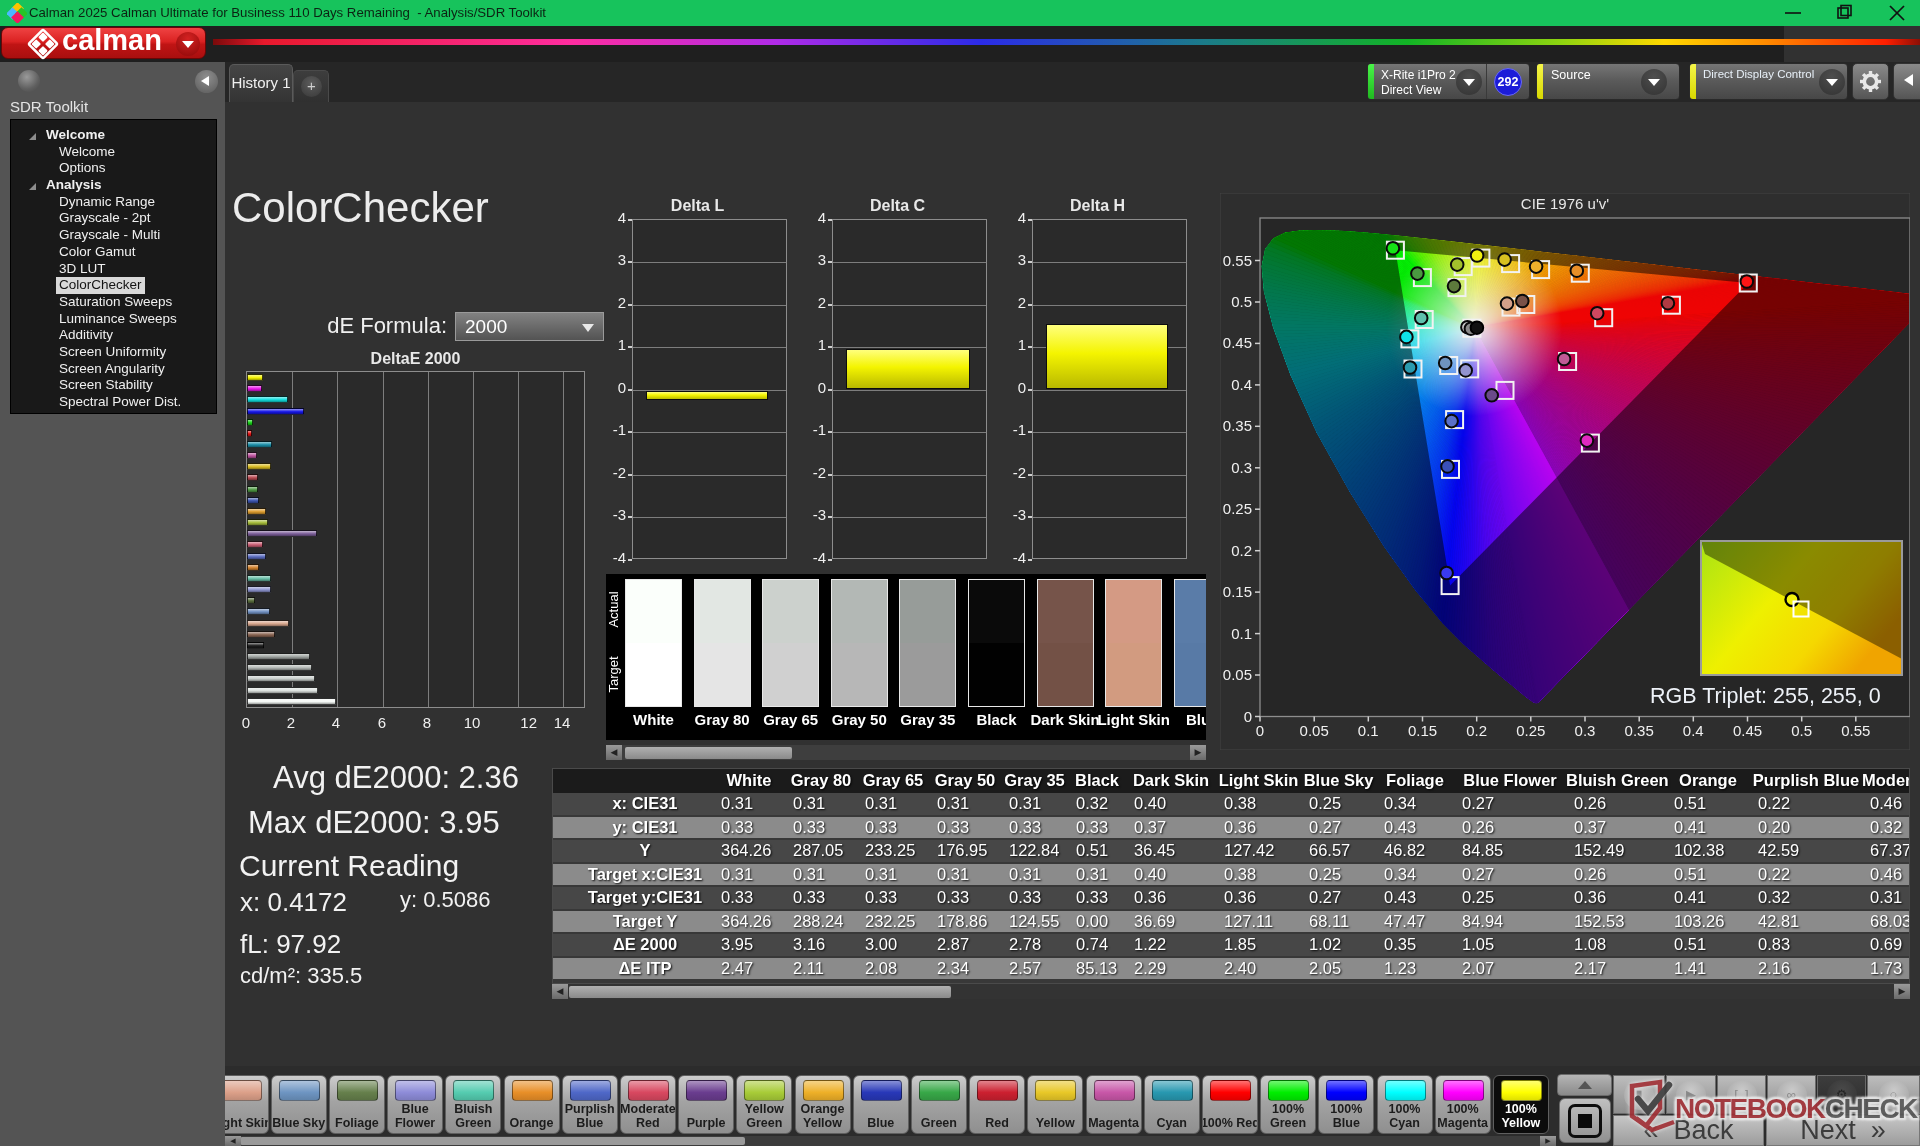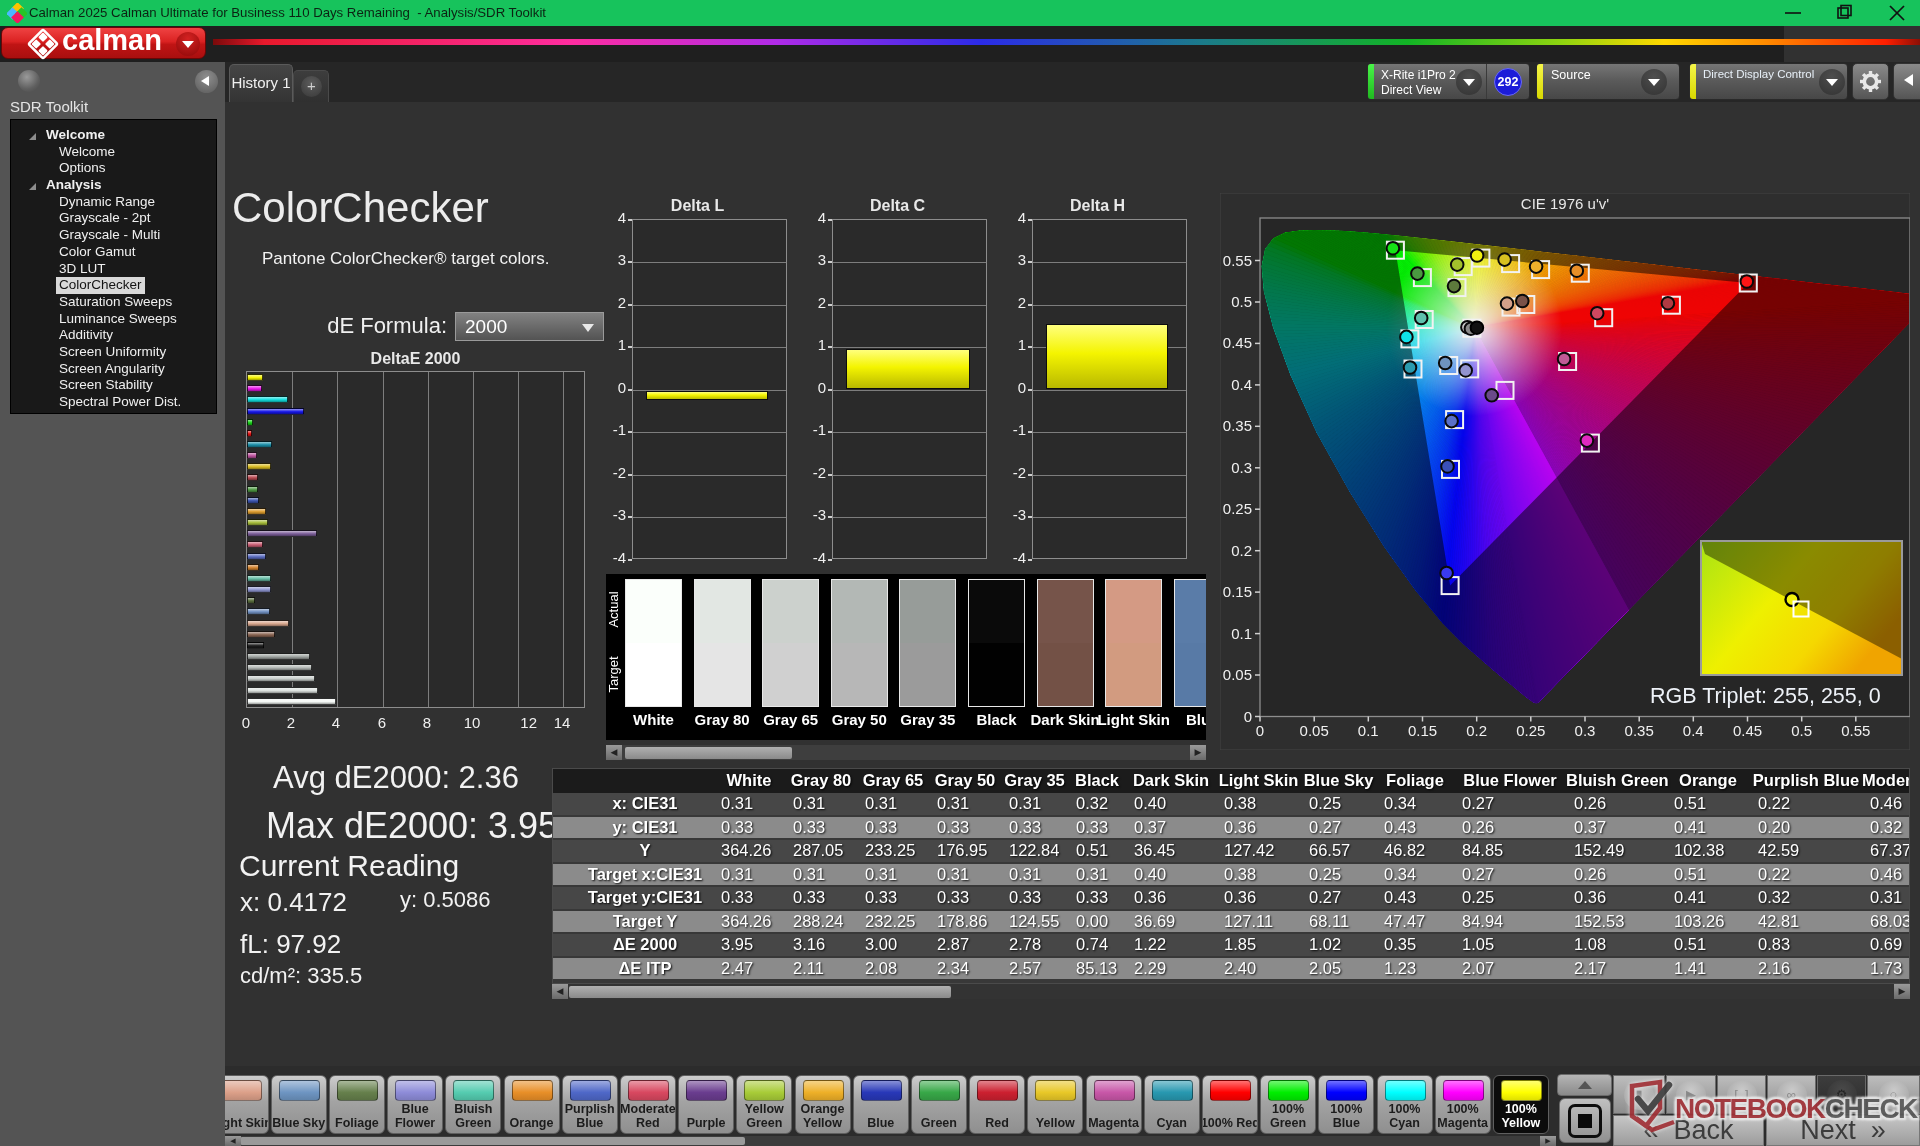--- a/index.html
+++ b/index.html
@@ -924,21 +924,20 @@
   </g>
       </g>
  </svg>
 </div>
 <div class="sqbtn" style="left:1893px;top:63px;border-radius:5px 0 0 5px">
  <div style="position:absolute;left:10px;top:10px;border:6px solid transparent;border-right:9px solid #fff;border-left:none"></div>
 </div>
 
 <div id="h1">ColorChecker</div>
 <div id="desc">
-    <div style="white-space:nowrap">Pantone ColorChecker® target colors.</div>
   </div>
 <div id="deflabel">dE Formula:</div>
 <div id="dedrop">2000</div>
 <div id="dett">DeltaE 2000</div>
 <div id="dechart">
     <div style="position:absolute;top:0;bottom:0;left:45.2px;width:1px;background:#7d7d7d"></div>
     <div style="position:absolute;top:0;bottom:0;left:90.4px;width:1px;background:#7d7d7d"></div>
     <div style="position:absolute;top:0;bottom:0;left:135.6px;width:1px;background:#7d7d7d"></div>
     <div style="position:absolute;top:0;bottom:0;left:180.8px;width:1px;background:#7d7d7d"></div>
     <div style="position:absolute;top:0;bottom:0;left:226.0px;width:1px;background:#7d7d7d"></div>
@@ -1121,21 +1120,21 @@
     </div>
 <div style="position:absolute;left:551.8px;top:137px;width:89px;text-align:center;white-space:nowrap" class="swl">Blue</div>
 </div>
 <div id="swscroll">
  <div class="sarr" style="left:0">◀</div>
  <div class="thumb" style="left:19px;width:167px"></div>
  <div class="sarr" style="right:0">▶</div>
 </div>
 
 <div class="bigline" style="left:240px;top:760px;width:312px;text-align:center;font-size:31px">Avg dE2000: 2.36</div>
-<div class="bigline" style="left:256px;top:805px;width:312px;text-align:center;font-size:36px">Max dE2000: 3.95</div>
+<div class="bigline" style="left:248px;top:805px;width:312px;text-align:left;font-size:31px">Max dE2000: 3.95</div>
 <div class="bigline" style="left:239px;top:849px;font-size:30px">Current Reading</div>
 <div class="bigline" style="left:240px;top:887px;font-size:26px">x: 0.4172</div>
 <div class="bigline" style="left:400px;top:887px;font-size:22px">y: 0.5086</div>
 <div class="bigline" style="left:240px;top:929px;font-size:26px">fL: 97.92</div>
 <div class="bigline" style="left:240px;top:963px;font-size:22px">cd/m²: 335.5</div>
 
 <div id="tablewrap">
 <table id="dtable">
       <tbody>
         <tr id="thr">

